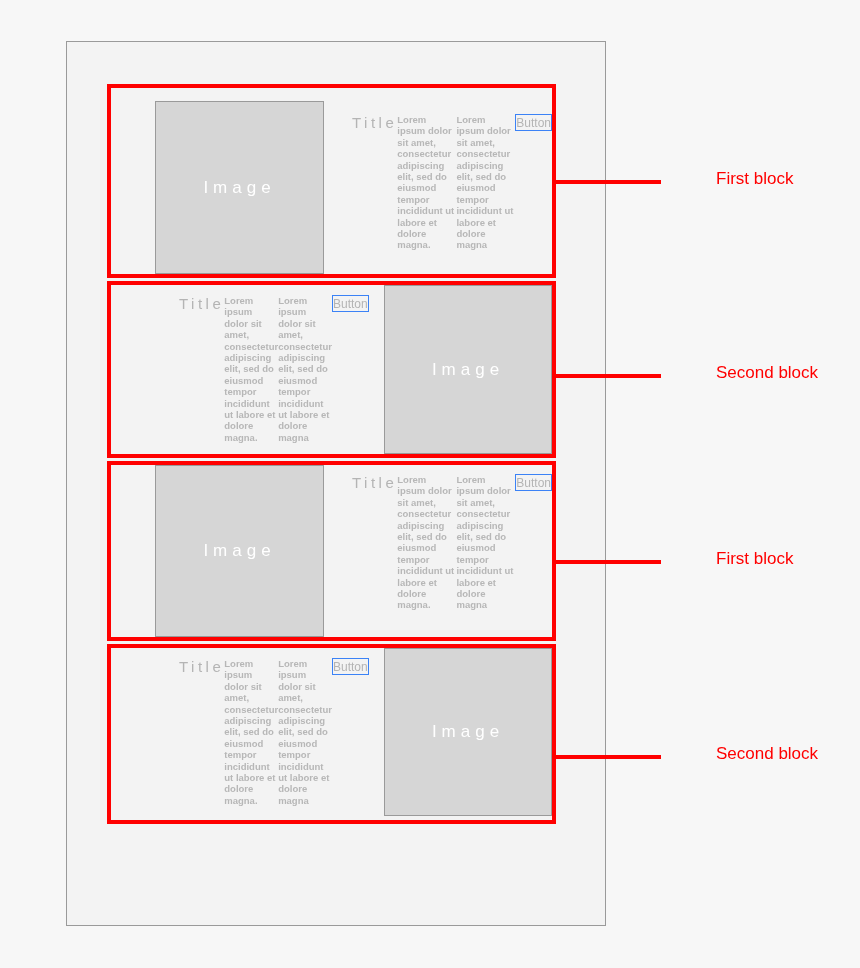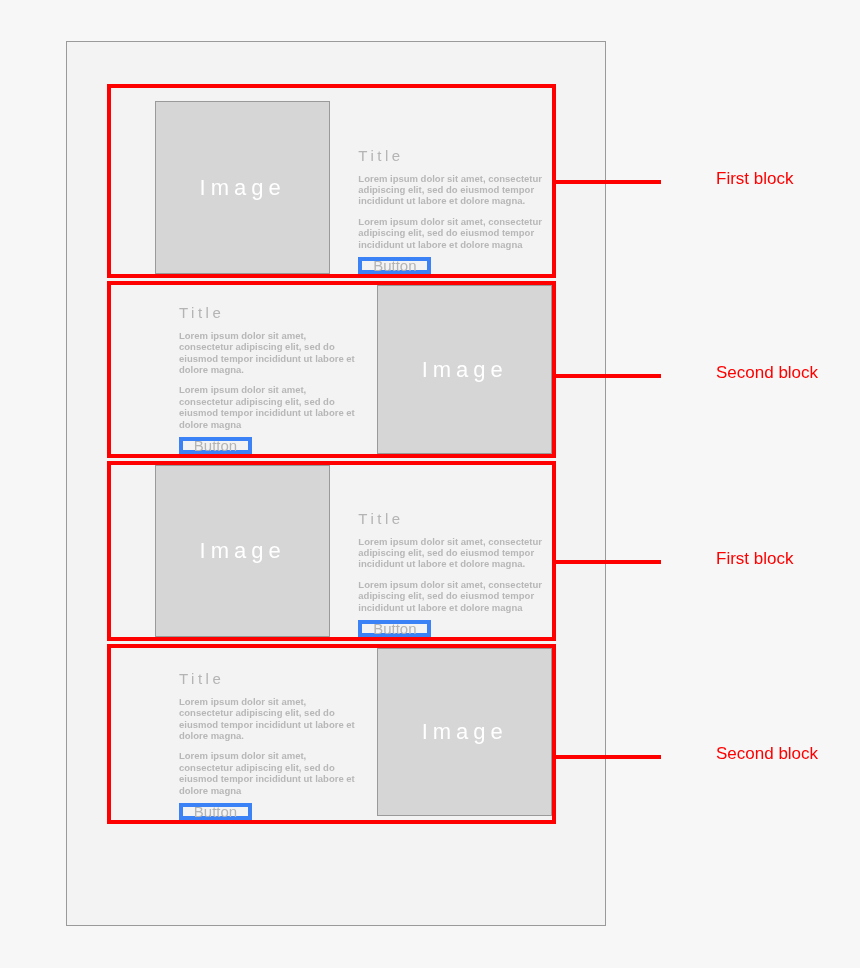--- a/index.html
+++ b/index.html
@@ -53,49 +53,49 @@
 
   
   .image-box {
     background: #d6d6d6;
     border: 1px solid #9a9a9a;
     box-sizing: border-box;
     display: flex;
     align-items: center;
     justify-content: center;
     color: #ffffff;
-    font-size: 22px;
+    font-size: 17px;
     letter-spacing: 5px;
     font-weight: 400;
   }
 
   
   .text-col {
     box-sizing: border-box;
     display: flex;
-    flex-direction: column;
-    justify-content: flex-end;
+    flex-direction: row;
+    justify-content: space-between;
   }
   .block-title {
     color: #b4b4b4;
     font-size: 15px;
     letter-spacing: 3.5px;
     font-weight: 400;
   }
   .block-para {
     color: #b7b7b7;
     font-size: 9.5px;
     line-height: 11.4px;
     font-weight: 700;
   }
   .block-button {
-    border: 4px solid #3b82f6;
+    border: 1px solid #3b82f6;
     background: #f3f3f3;
     color: #b4b4b4;
-    font-size: 15px;
+    font-size: 12px;
     font-family: "Liberation Sans", sans-serif;
     text-align: center;
     box-sizing: border-box;
     display: flex;
     align-items: center;
     justify-content: center;
   }
 
   
   .layout-image-left .image-box {

